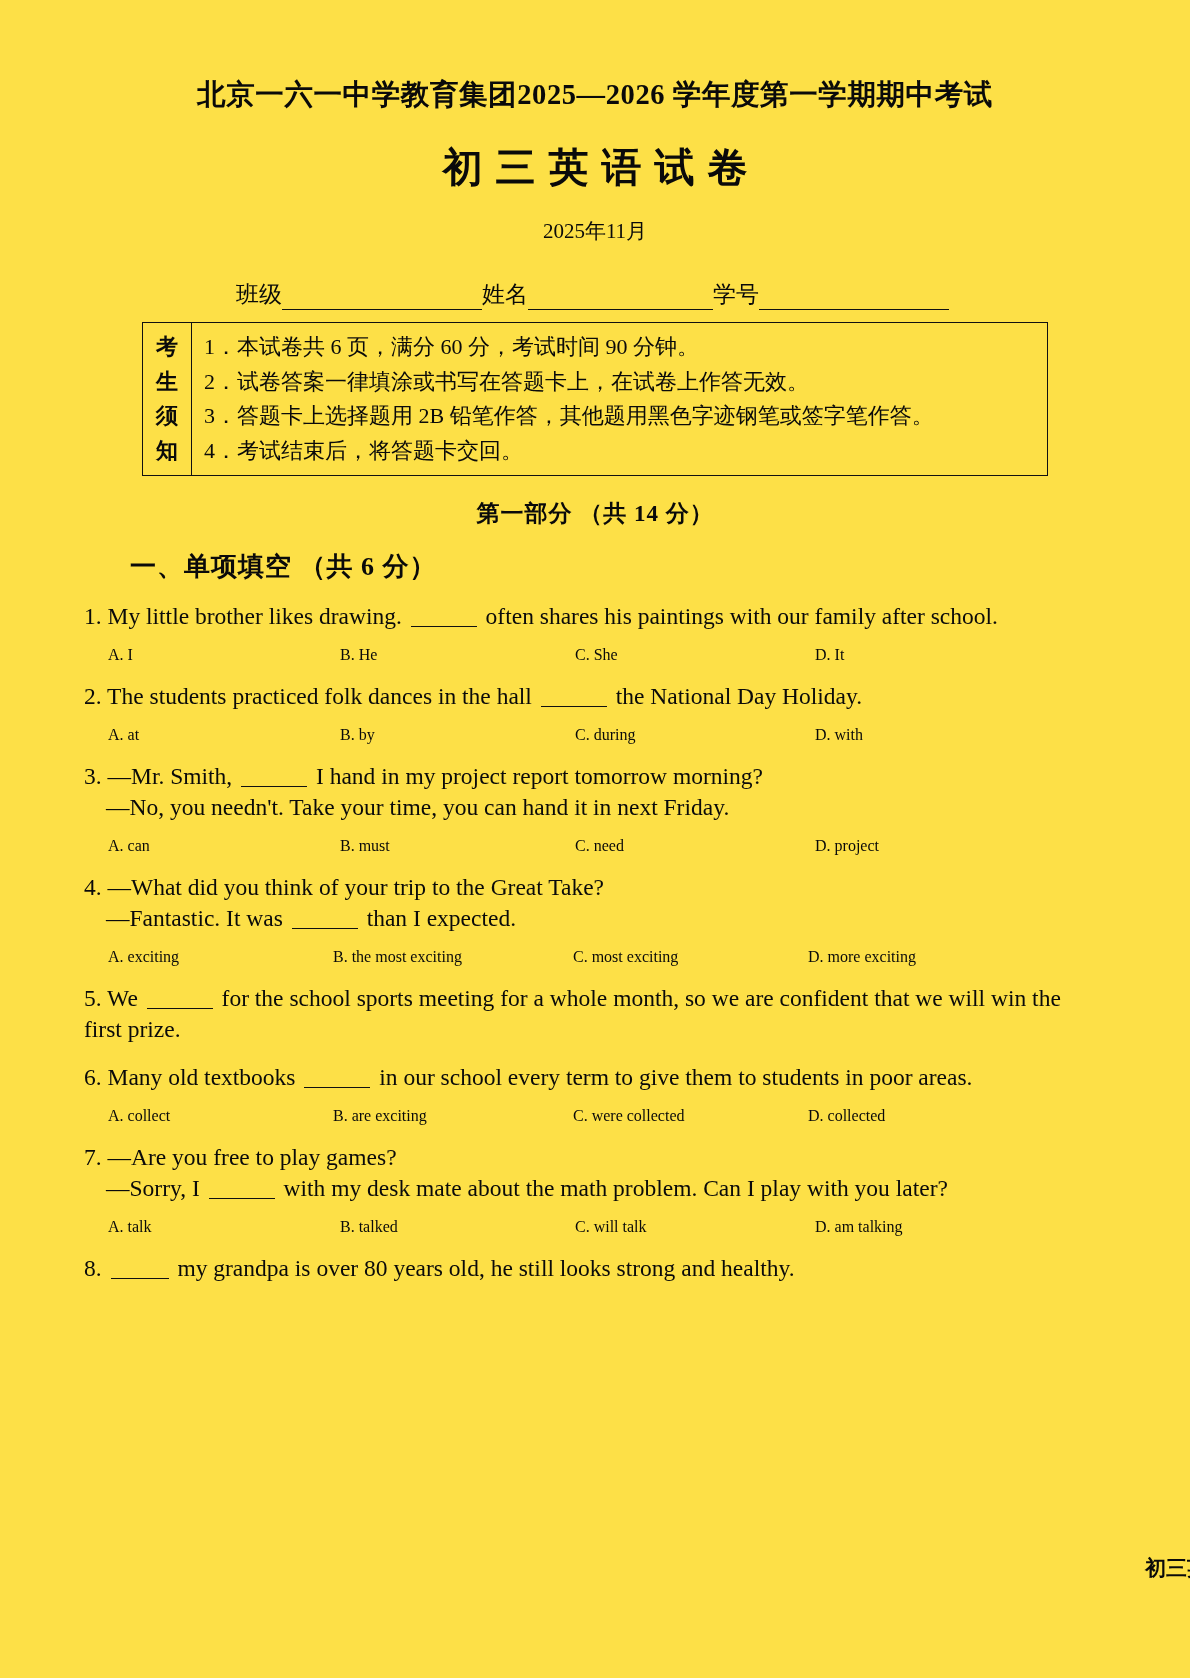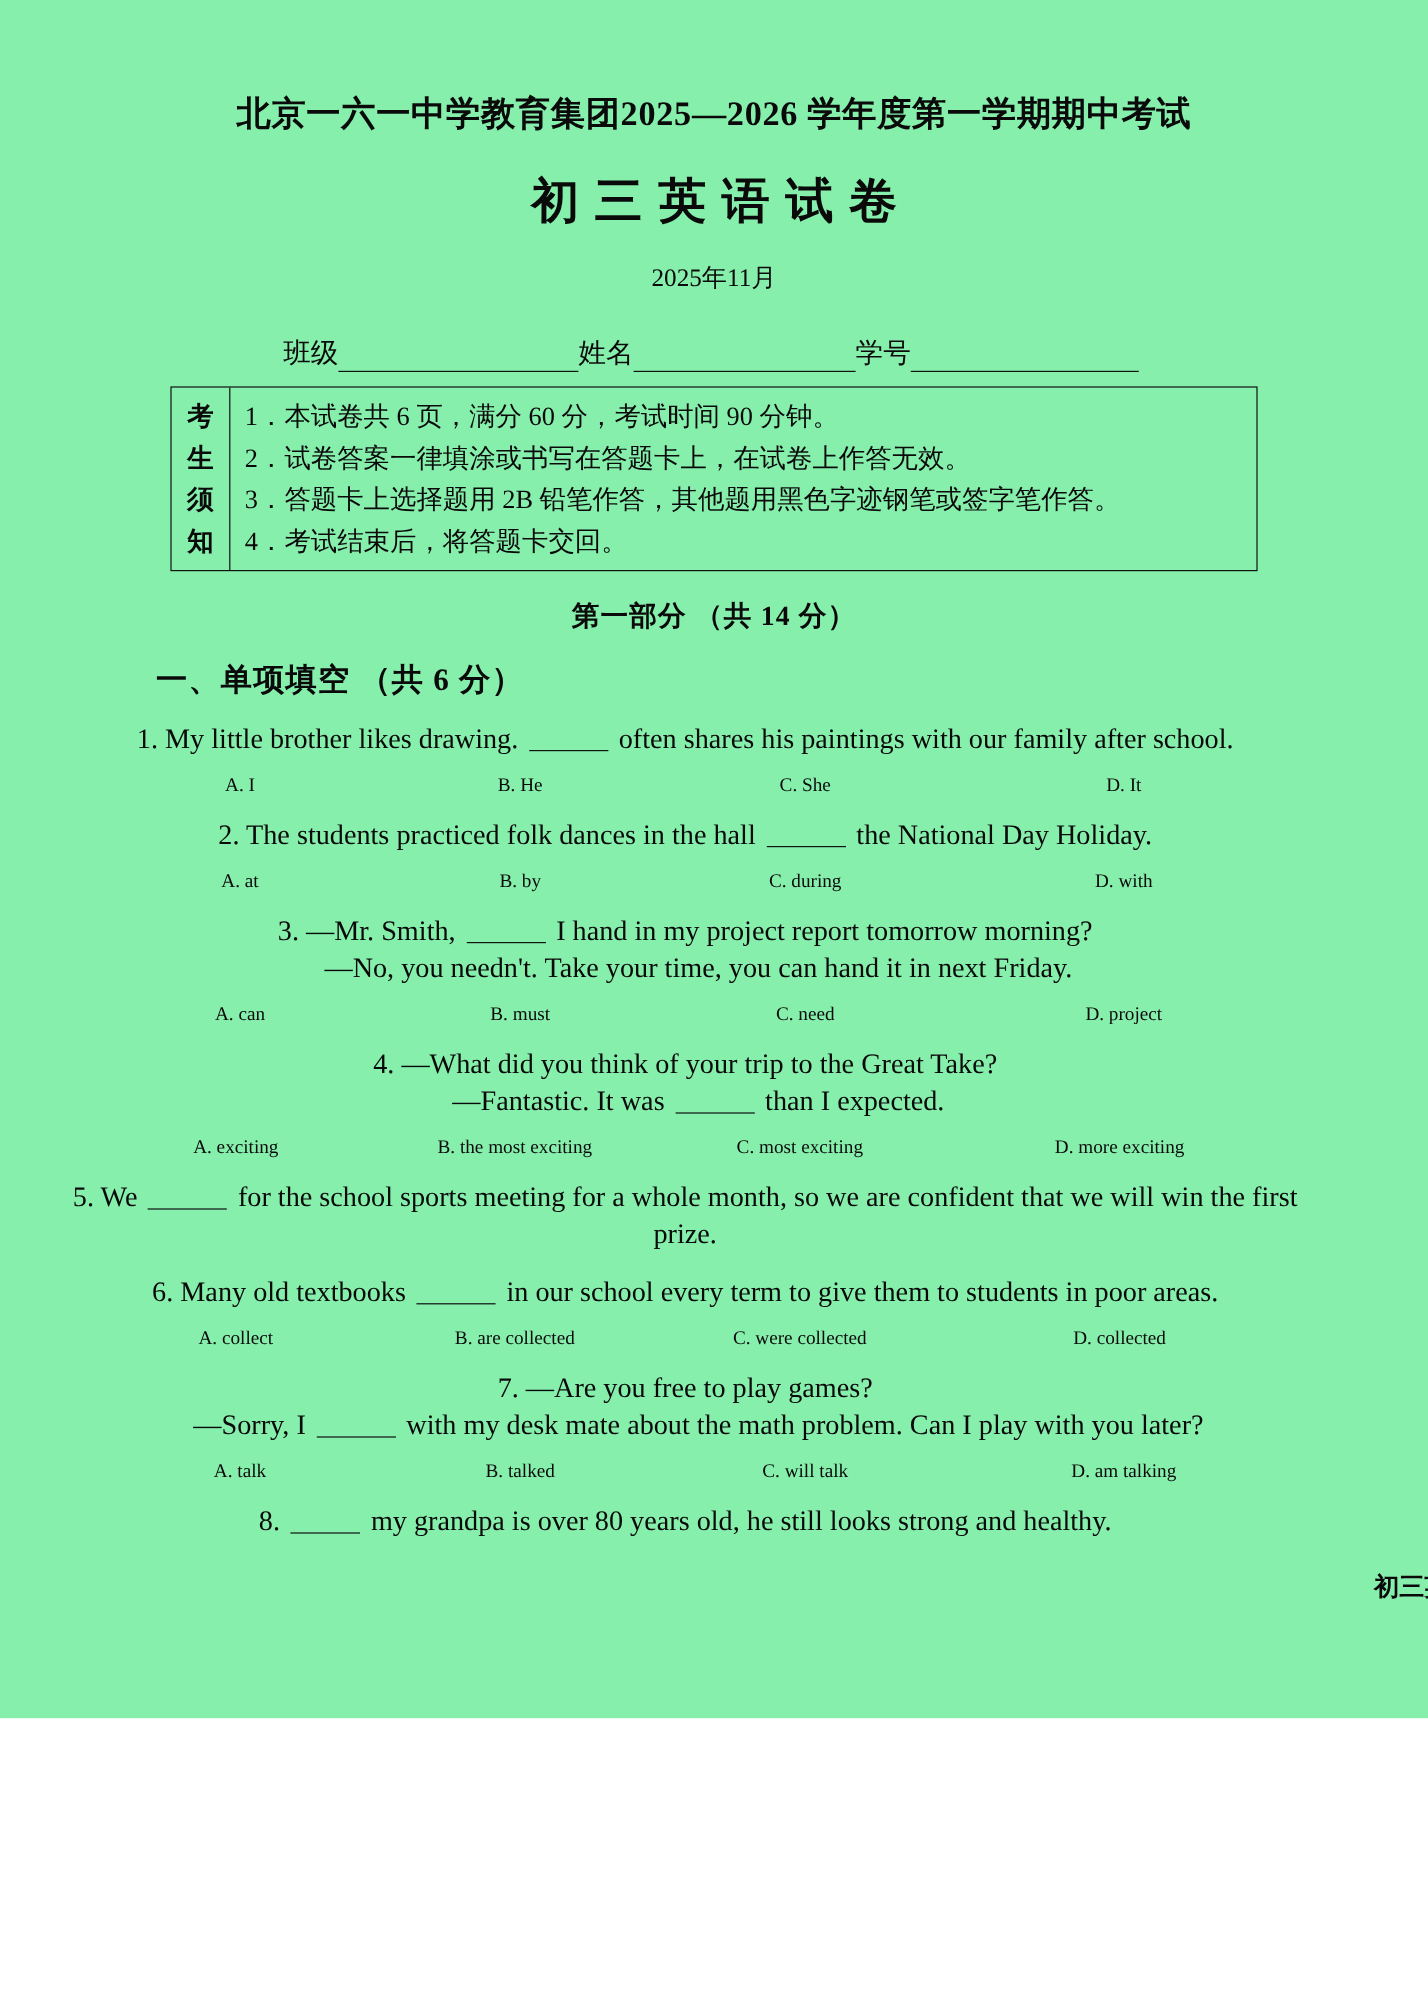--- a/index.html
+++ b/index.html
@@ -7,22 +7,22 @@
     padding: 0;
     background: #ffffff;
   }
   body {
     font-family: "Liberation Serif", "DejaVu Serif", serif;
     color: #0a0a0a;
   }
   .page {
     position: relative;
     width: 1190px;
-    height: 1432px;
-    background: #86efac;
+    height: 1678px;
+    background: #fde047;
     overflow: hidden;
     box-sizing: border-box;
     padding: 0;
   }
 
   
   .doc-title {
     text-align: center;
     font-weight: bold;
     font-size: 28.5px;
@@ -109,22 +109,21 @@
     font-weight: bold;
     font-size: 26px;
     margin: 20px 0 0 130px;
     letter-spacing: 1px;
   }
 
   
   .qlist { margin: 0; padding: 0; }
   .q {
     margin: 17px 0 0 0;
-    padding: 0 108px 0 60px;
-    text-align: center;
+    padding: 0 108px 0 84px;
   }
   .q-stem {
     font-size: 23.5px;
     line-height: 31px;
     text-indent: 0;
   }
   .q-stem .qnum { }
   .q-cont {
     font-size: 23.5px;
     line-height: 31px;
@@ -279,21 +278,21 @@
 
     <div class="q">
       <div class="q-stem">
         <span class="qnum">6.</span>
         <span>Many old textbooks</span>
         <span class="blank"></span>
         <span>in our school every term to give them to students in poor areas.</span>
       </div>
       <div class="opts wide">
         <div class="opt-a">A. collect</div>
-        <div class="opt-b">B. are collected</div>
+        <div class="opt-b">B. are exciting</div>
         <div class="opt-c">C. were collected</div>
         <div class="opt-d">D. collected</div>
       </div>
     </div>
 
     <div class="q">
       <div class="q-stem">
         <span class="qnum">7.</span>
         <span>—Are you free to play games?</span>
       </div>

